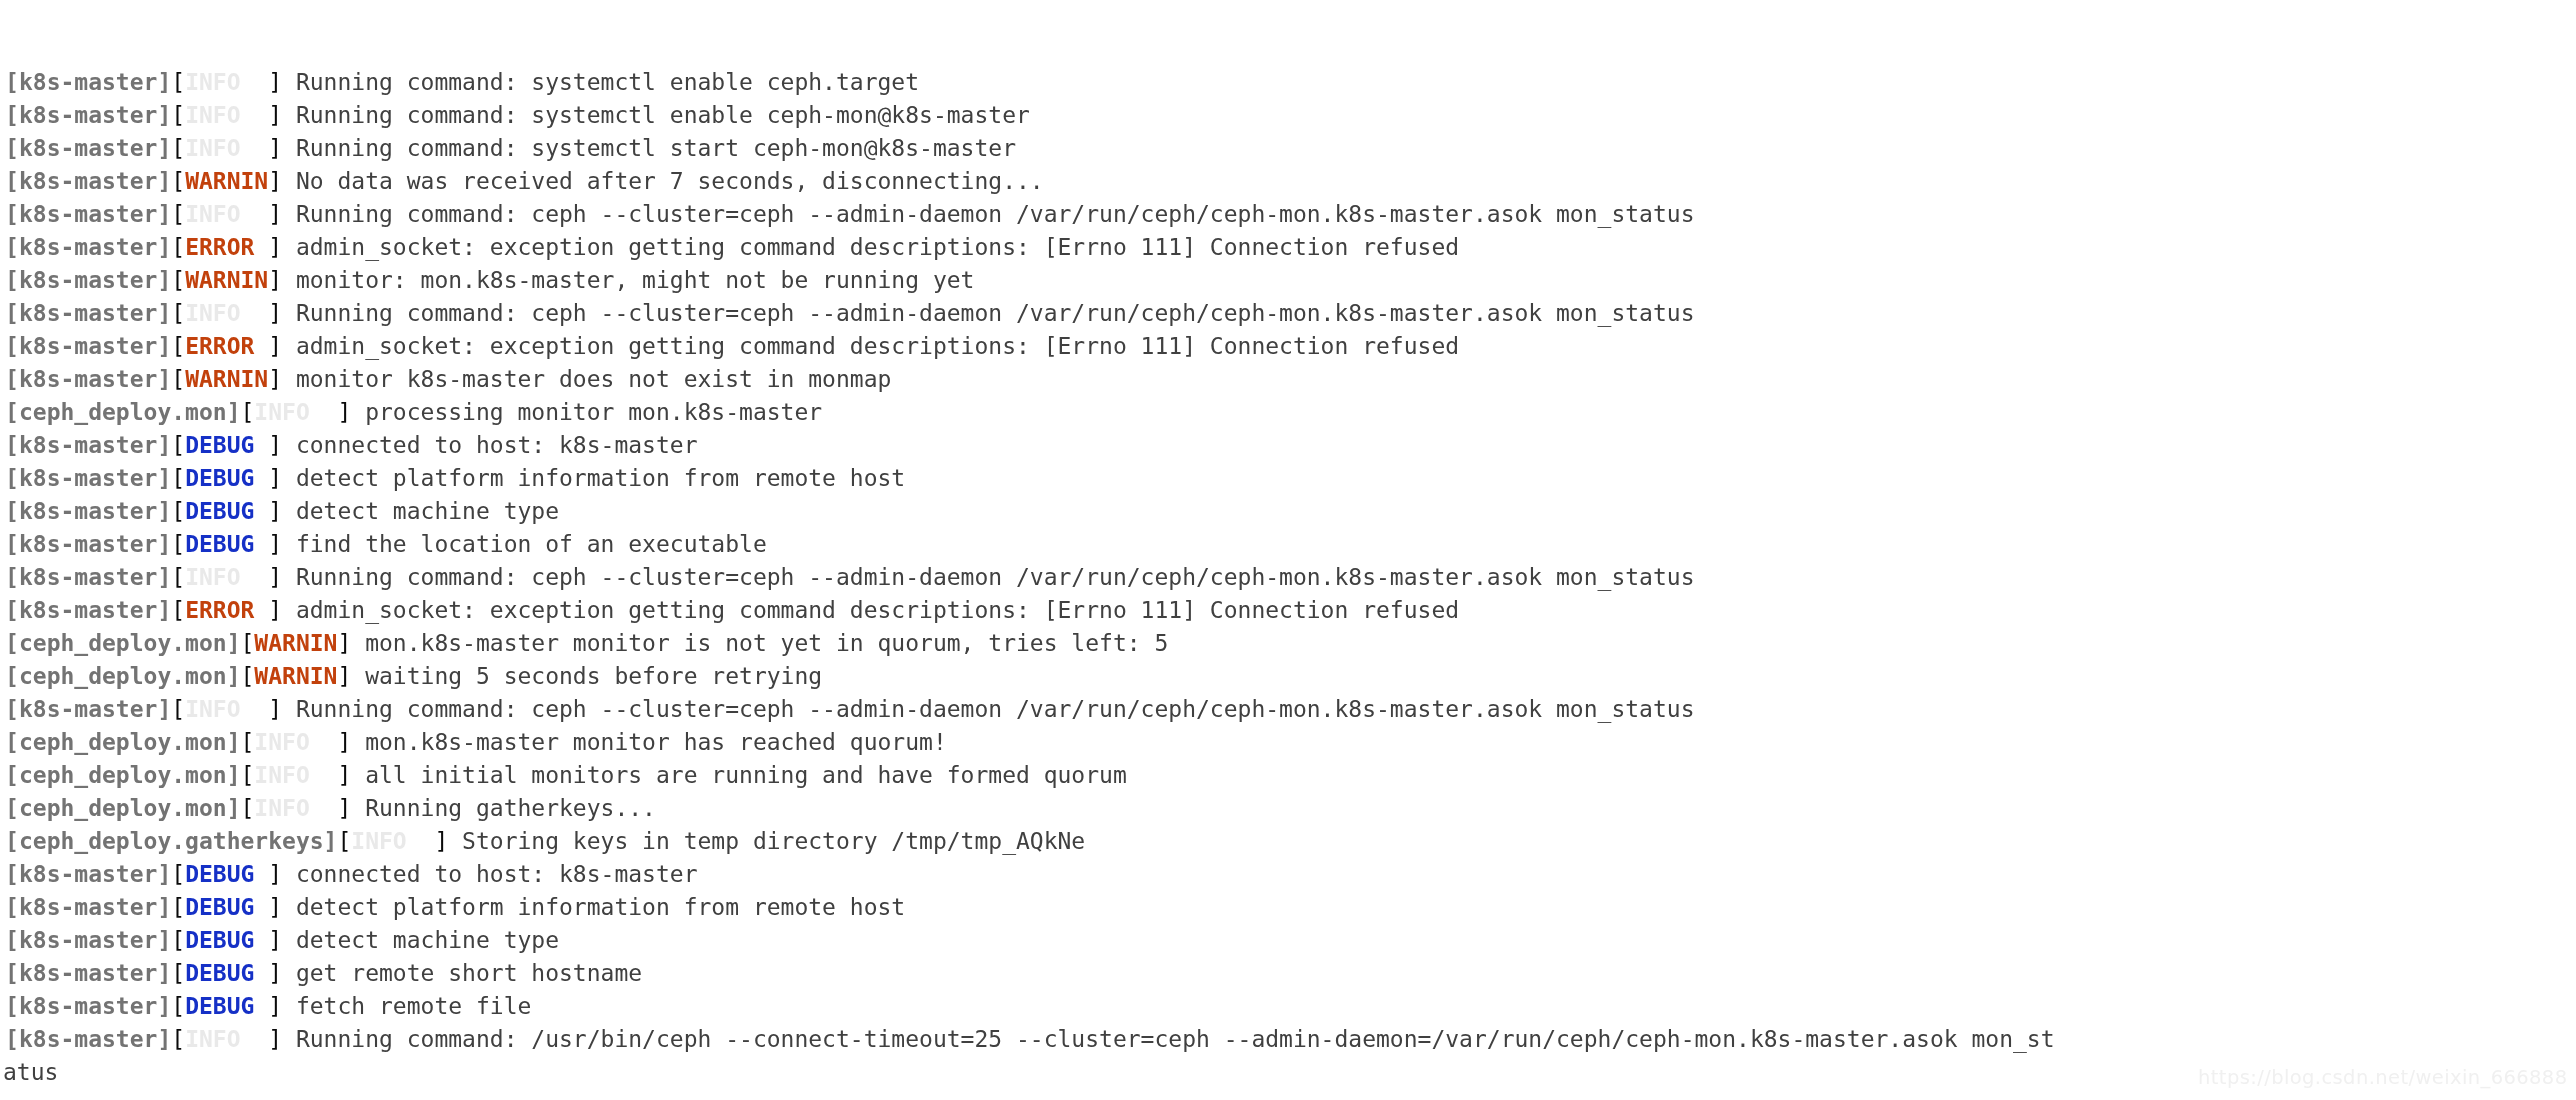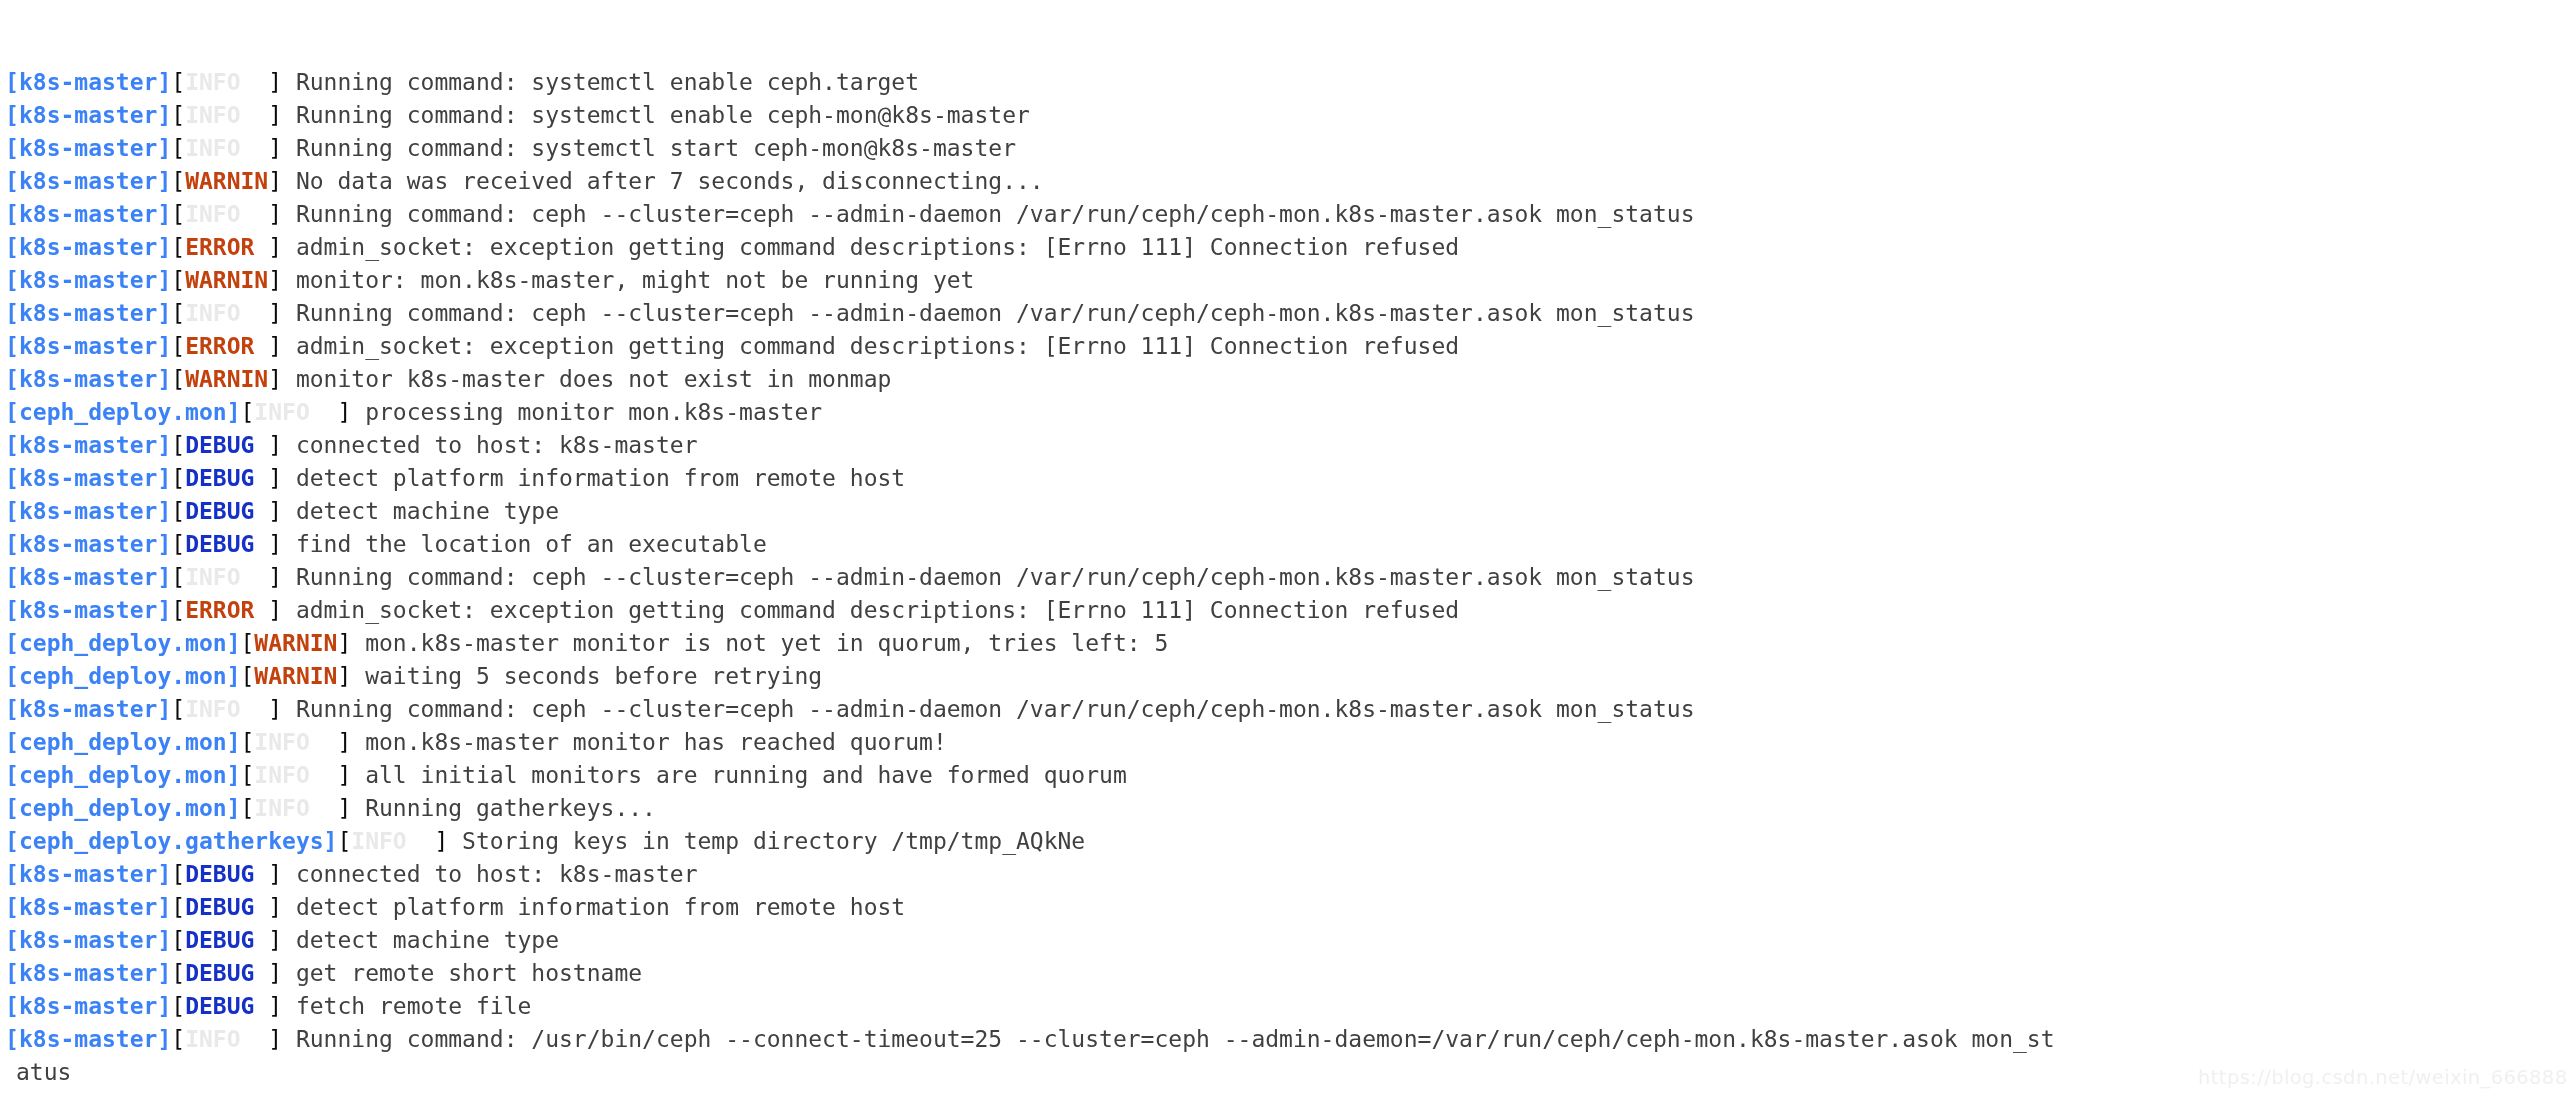--- a/index.html
+++ b/index.html
@@ -29,25 +29,25 @@
     overflow: hidden;
   }
   .line {
     height: 33px;
     white-space: pre;
     display: block;
     padding-left: 5.1px;
     margin: 0;
   }
   .line.cont {
-    padding-left: 16px;
+    padding-left: 3px;
   }
   .host {
     font-weight: bold;
-    color: #3b82f6;
+    color: #737373;
   }
   .brk {
     color: #0a0a0a;
     font-weight: normal;
   }
   .lvl-INFO {
     color: #e9e9e9;
     font-weight: bold;
   }
   .lvl-WARNIN {

